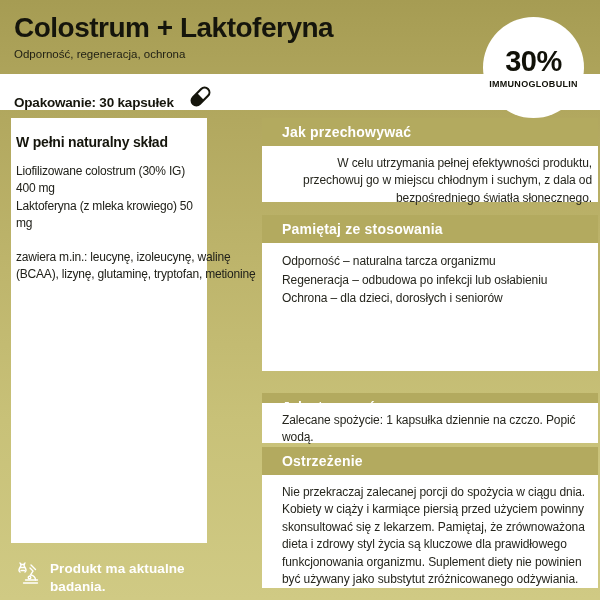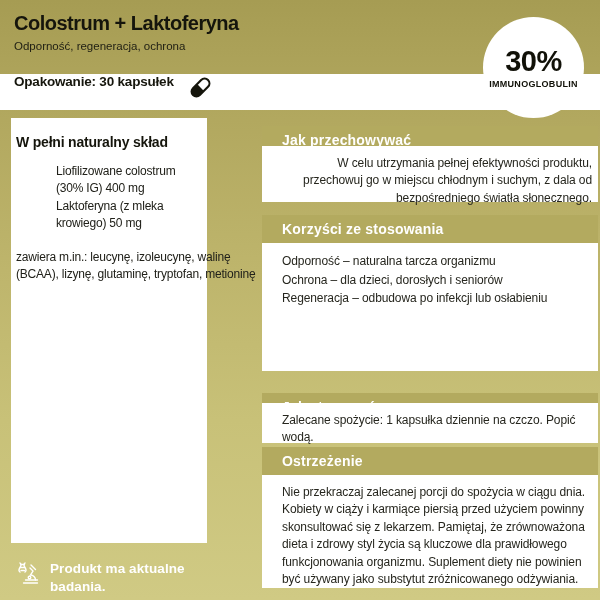--- a/index.html
+++ b/index.html
@@ -4,57 +4,57 @@
 <style>
   * { margin:0; padding:0; box-sizing:border-box; }
   html,body { width:600px; height:600px; }
   body { font-family:"Liberation Sans","DejaVu Sans",sans-serif; }
   .page {
     position:relative; width:600px; height:600px; overflow:hidden;
     background:linear-gradient(180deg,#a69c53 0%,#b1a75e 18%,#beb56c 45%,#c8c178 70%,#d0ca84 100%);
   }
   
   .title-block { position:absolute; left:14px; top:13px; }
-  .title { font-size:20px; font-weight:800; letter-spacing:-0.5px; color:#15150c; line-height:1.05; }
+  .title { font-size:28px; font-weight:800; letter-spacing:-0.5px; color:#15150c; line-height:1.05; }
   .subtitle { margin-top:6px; font-size:11.5px; color:#1e1e13; }
   .badge-circle {
     position:absolute; left:483px; top:17px; width:101px; height:101px;
     background:#ffffff; border-radius:50%; z-index:3;
     display:flex; flex-direction:column; align-items:center; justify-content:center;
   }
   .badge-value { font-size:29px; font-weight:800; color:#111108; line-height:1; letter-spacing:-0.5px; }
   .badge-label { margin-top:3px; font-size:9px; font-weight:800; color:#111108; letter-spacing:0.3px; }
   
   .package-bar {
     position:absolute; left:0; top:74px; width:600px; height:36px; background:#ffffff;
-    display:flex; align-items:flex-start; padding-left:14px; z-index:1;
+    display:flex; align-items:flex-end; padding-left:14px; z-index:1;
   }
   .package-bar .txt { font-size:13.5px; font-weight:bold; color:#15150c; letter-spacing:-0.2px; }
   .capsule-wrap { margin:0 11px 0 13px; display:flex; }
   
   .left-panel {
     position:absolute; left:11px; top:118px; width:196px; height:425px;
     background:#ffffff; padding:16px 8px 0 5px;
   }
   .lp-heading { font-size:14px; font-weight:bold; color:#15150c; letter-spacing:-0.2px; }
-  .lp-items { margin-top:13px;margin-left:40px; }
+  .lp-items { margin-top:13px; }
   .lp-item { font-size:12px; line-height:1.45; color:#21211a; letter-spacing:-0.2px; }
   .lp-heading2 { margin-top:21px; font-size:14px; font-weight:bold; color:#15150c; letter-spacing:-0.2px; }
   .lp-amino { margin-top:16px; font-size:12px; line-height:1.45; color:#21211a; letter-spacing:-0.2px; width:242px; }
   
   .sec-head {
     position:absolute; left:262px; width:336px; height:28px; background:var(--band,#b3aa5f);
     color:#ffffff; font-size:14px; font-weight:bold; letter-spacing:0.2px;
     line-height:28px; padding-left:20px;
   }
   .sec-box {
     position:absolute; left:262px; width:336px; background:#ffffff;
     padding:9px 6px 0 20px; font-size:12px; line-height:1.45; color:#26261e; letter-spacing:-0.1px;
   }
-  .head-1 { top:126px; } .box-1 { top:146px; height:56px;text-align:right; }
+  .head-1 { top:118px; } .box-1 { top:146px; height:56px;text-align:right; }
   .head-2 { top:215px; } .box-2 { top:243px; height:128px; }
   .head-3 { top:393px;text-decoration:underline; } .box-3 { top:403px; height:40px; }
   .head-4 { top:447px; } .box-4 { top:475px; height:113px; }
   .benefit-line { line-height:1.55; }
   
   .footer { position:absolute; left:17px; top:560px; display:flex; align-items:flex-start; gap:8px; }
   .footer-text { font-size:13.5px; font-weight:bold; color:#ffffff; line-height:1.35; width:170px; letter-spacing:0.1px; }
   .footer-icon { margin-top:1px; }
 </style>
 </head>
@@ -89,25 +89,25 @@
     <div class="lp-items">
       <div class="lp-item">Liofilizowane colostrum (30% IG) 400 mg</div>
       <div class="lp-item">Laktoferyna (z mleka krowiego) 50 mg</div>
     </div>
     <div class="lp-amino">zawiera m.in.: leucynę, izoleucynę, walinę (BCAA), lizynę, glutaminę, tryptofan, metioninę</div>
   </div>
 
   <div class="sec-head head-1">Jak przechowywać</div>
   <div class="sec-box box-1">W celu utrzymania pełnej efektywności produktu, przechowuj go w miejscu chłodnym i suchym, z dala od bezpośredniego światła słonecznego.</div>
 
-  <div class="sec-head head-2">Korzyści ze stosowania</div>
+  <div class="sec-head head-2">Pamiętaj ze stosowania</div>
   <div class="sec-box box-2">
     <div class="benefit-line">Odporność – naturalna tarcza organizmu</div>
+    <div class="benefit-line">Regeneracja – odbudowa po infekcji lub osłabieniu</div>
     <div class="benefit-line">Ochrona – dla dzieci, dorosłych i seniorów</div>
-    <div class="benefit-line">Regeneracja – odbudowa po infekcji lub osłabieniu</div>
   </div>
 
   <div class="sec-head head-3">Jak stosować</div>
   <div class="sec-box box-3">Zalecane spożycie: 1 kapsułka dziennie na czczo. Popić wodą.</div>
 
   <div class="sec-head head-4">Ostrzeżenie</div>
   <div class="sec-box box-4">Nie przekraczaj zalecanej porcji do spożycia w ciągu dnia. Kobiety w ciąży i karmiące piersią przed użyciem powinny skonsultować się z lekarzem. Pamiętaj, że zrównoważona dieta i zdrowy styl życia są kluczowe dla prawidłowego funkcjonowania organizmu. Suplement diety nie powinien być używany jako substytut zróżnicowanego odżywiania.</div>
 
   <div class="footer">
     <span class="footer-icon">

